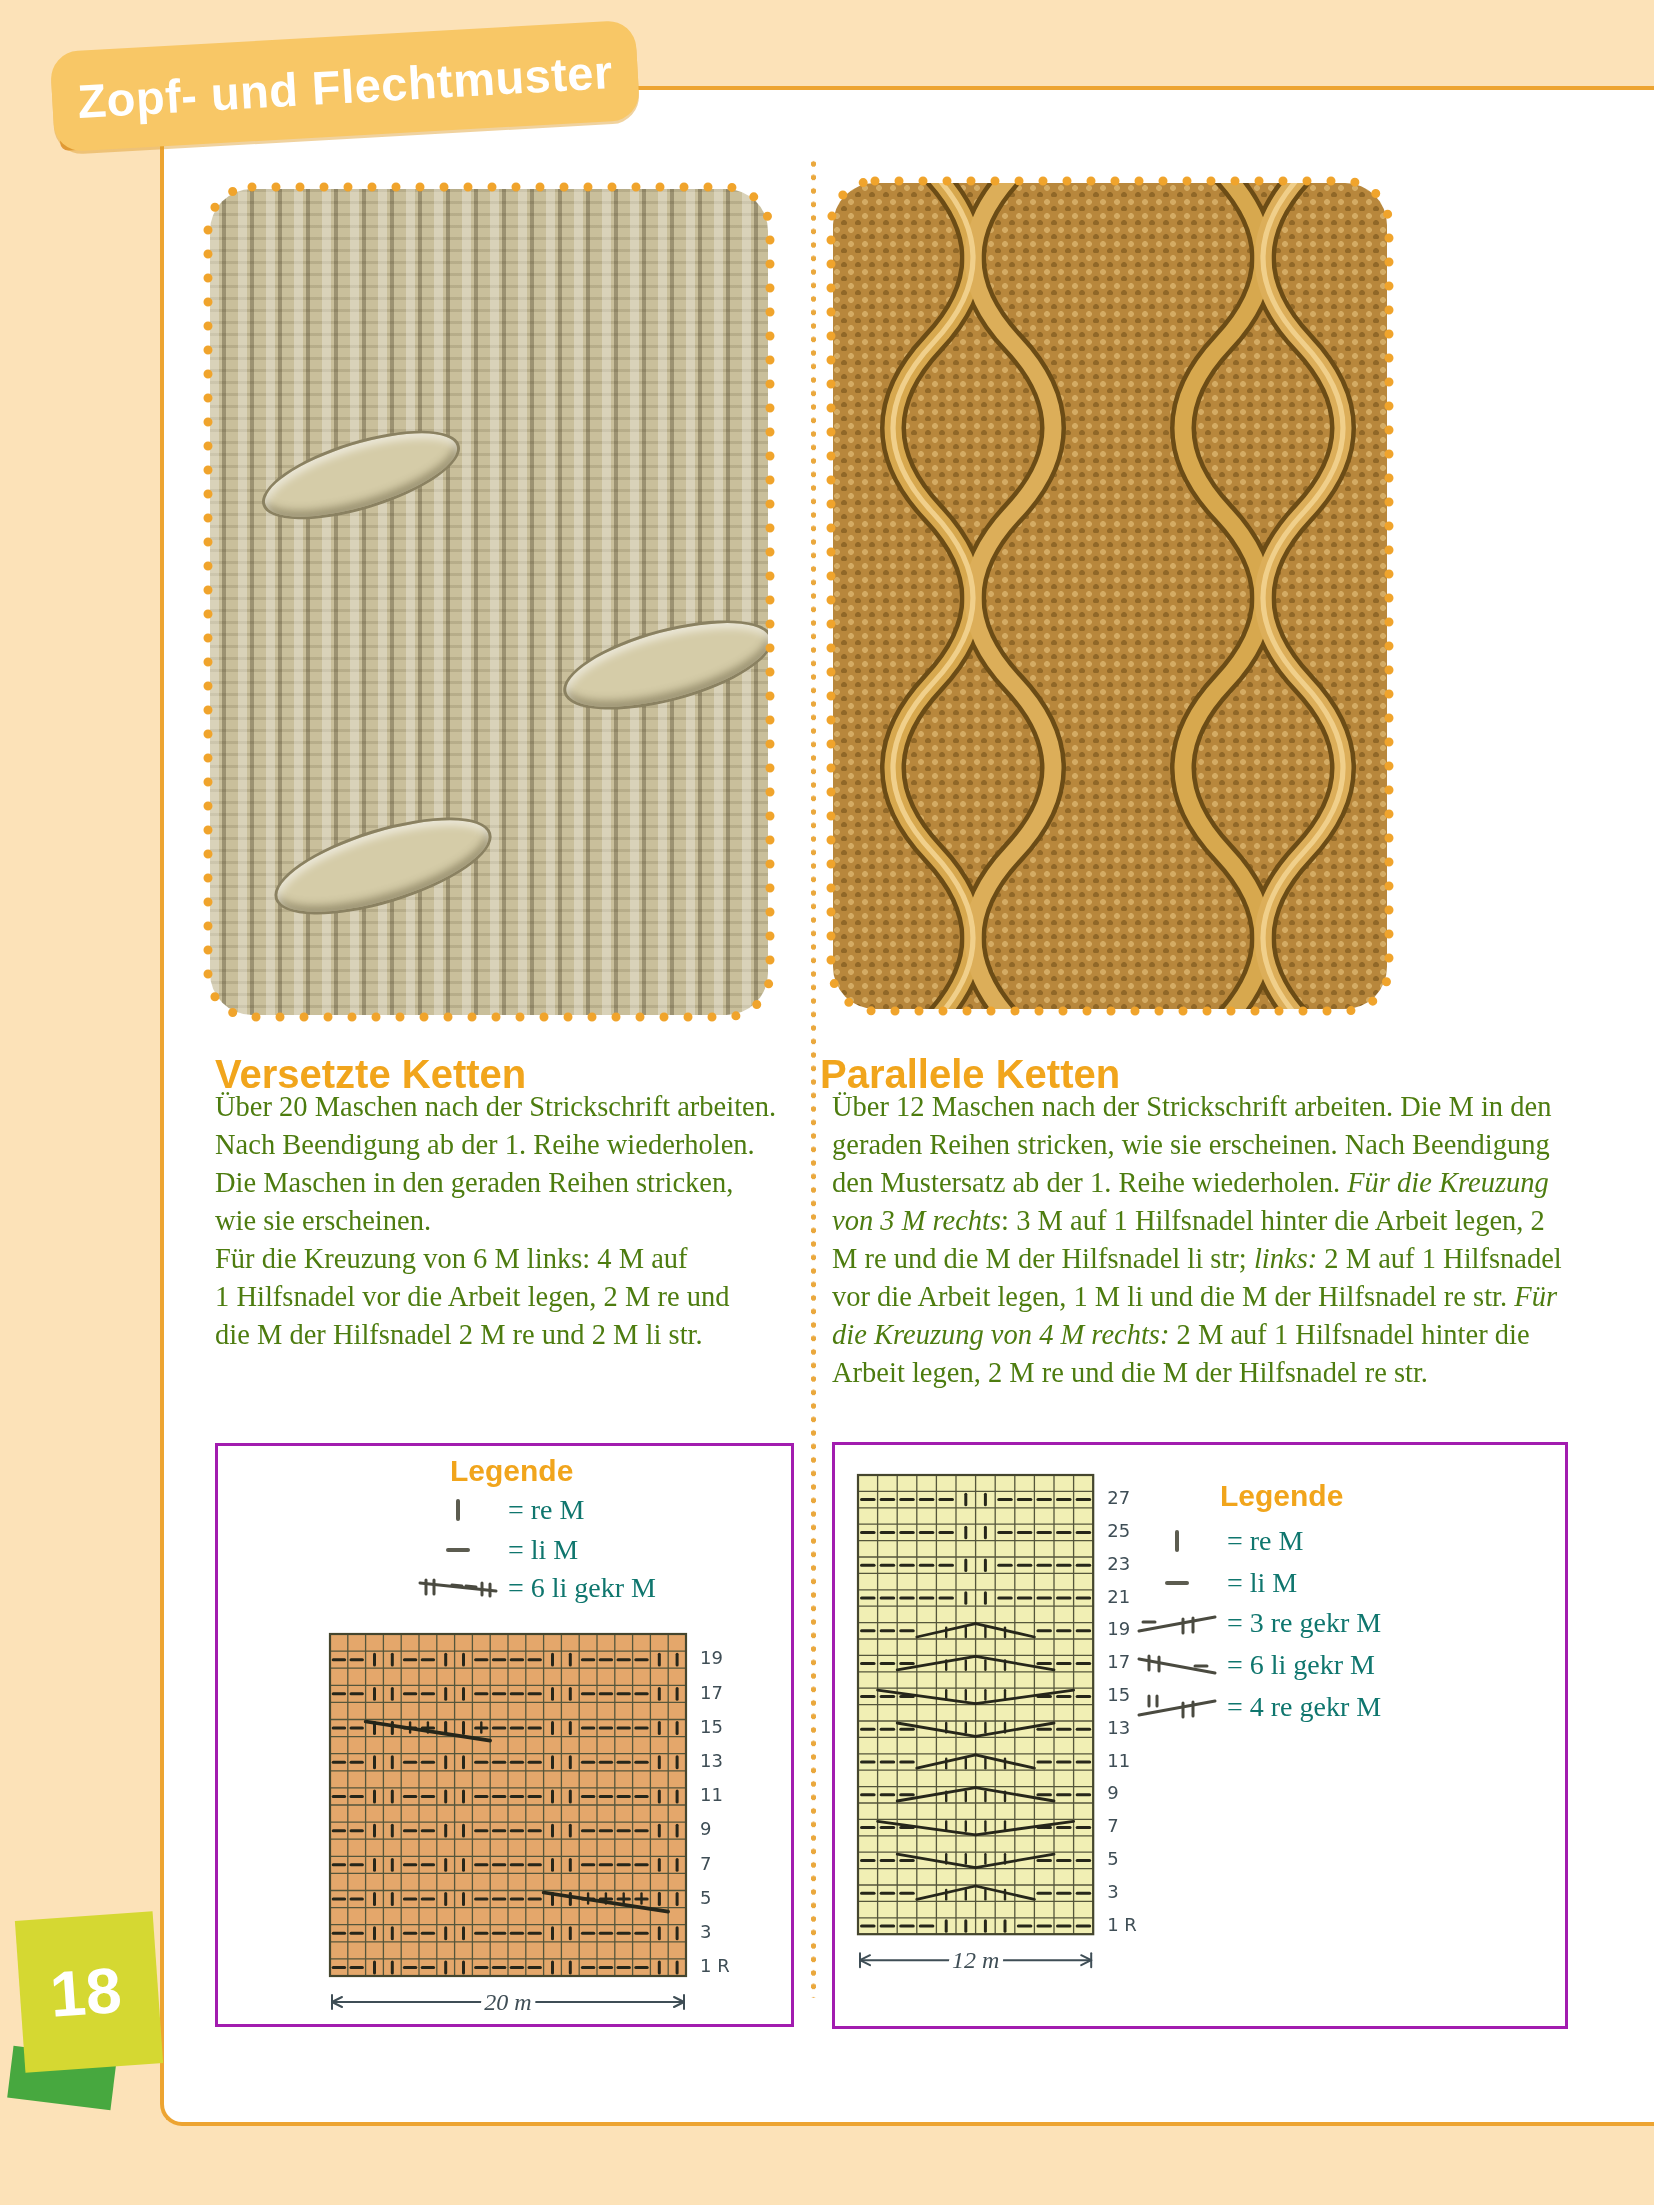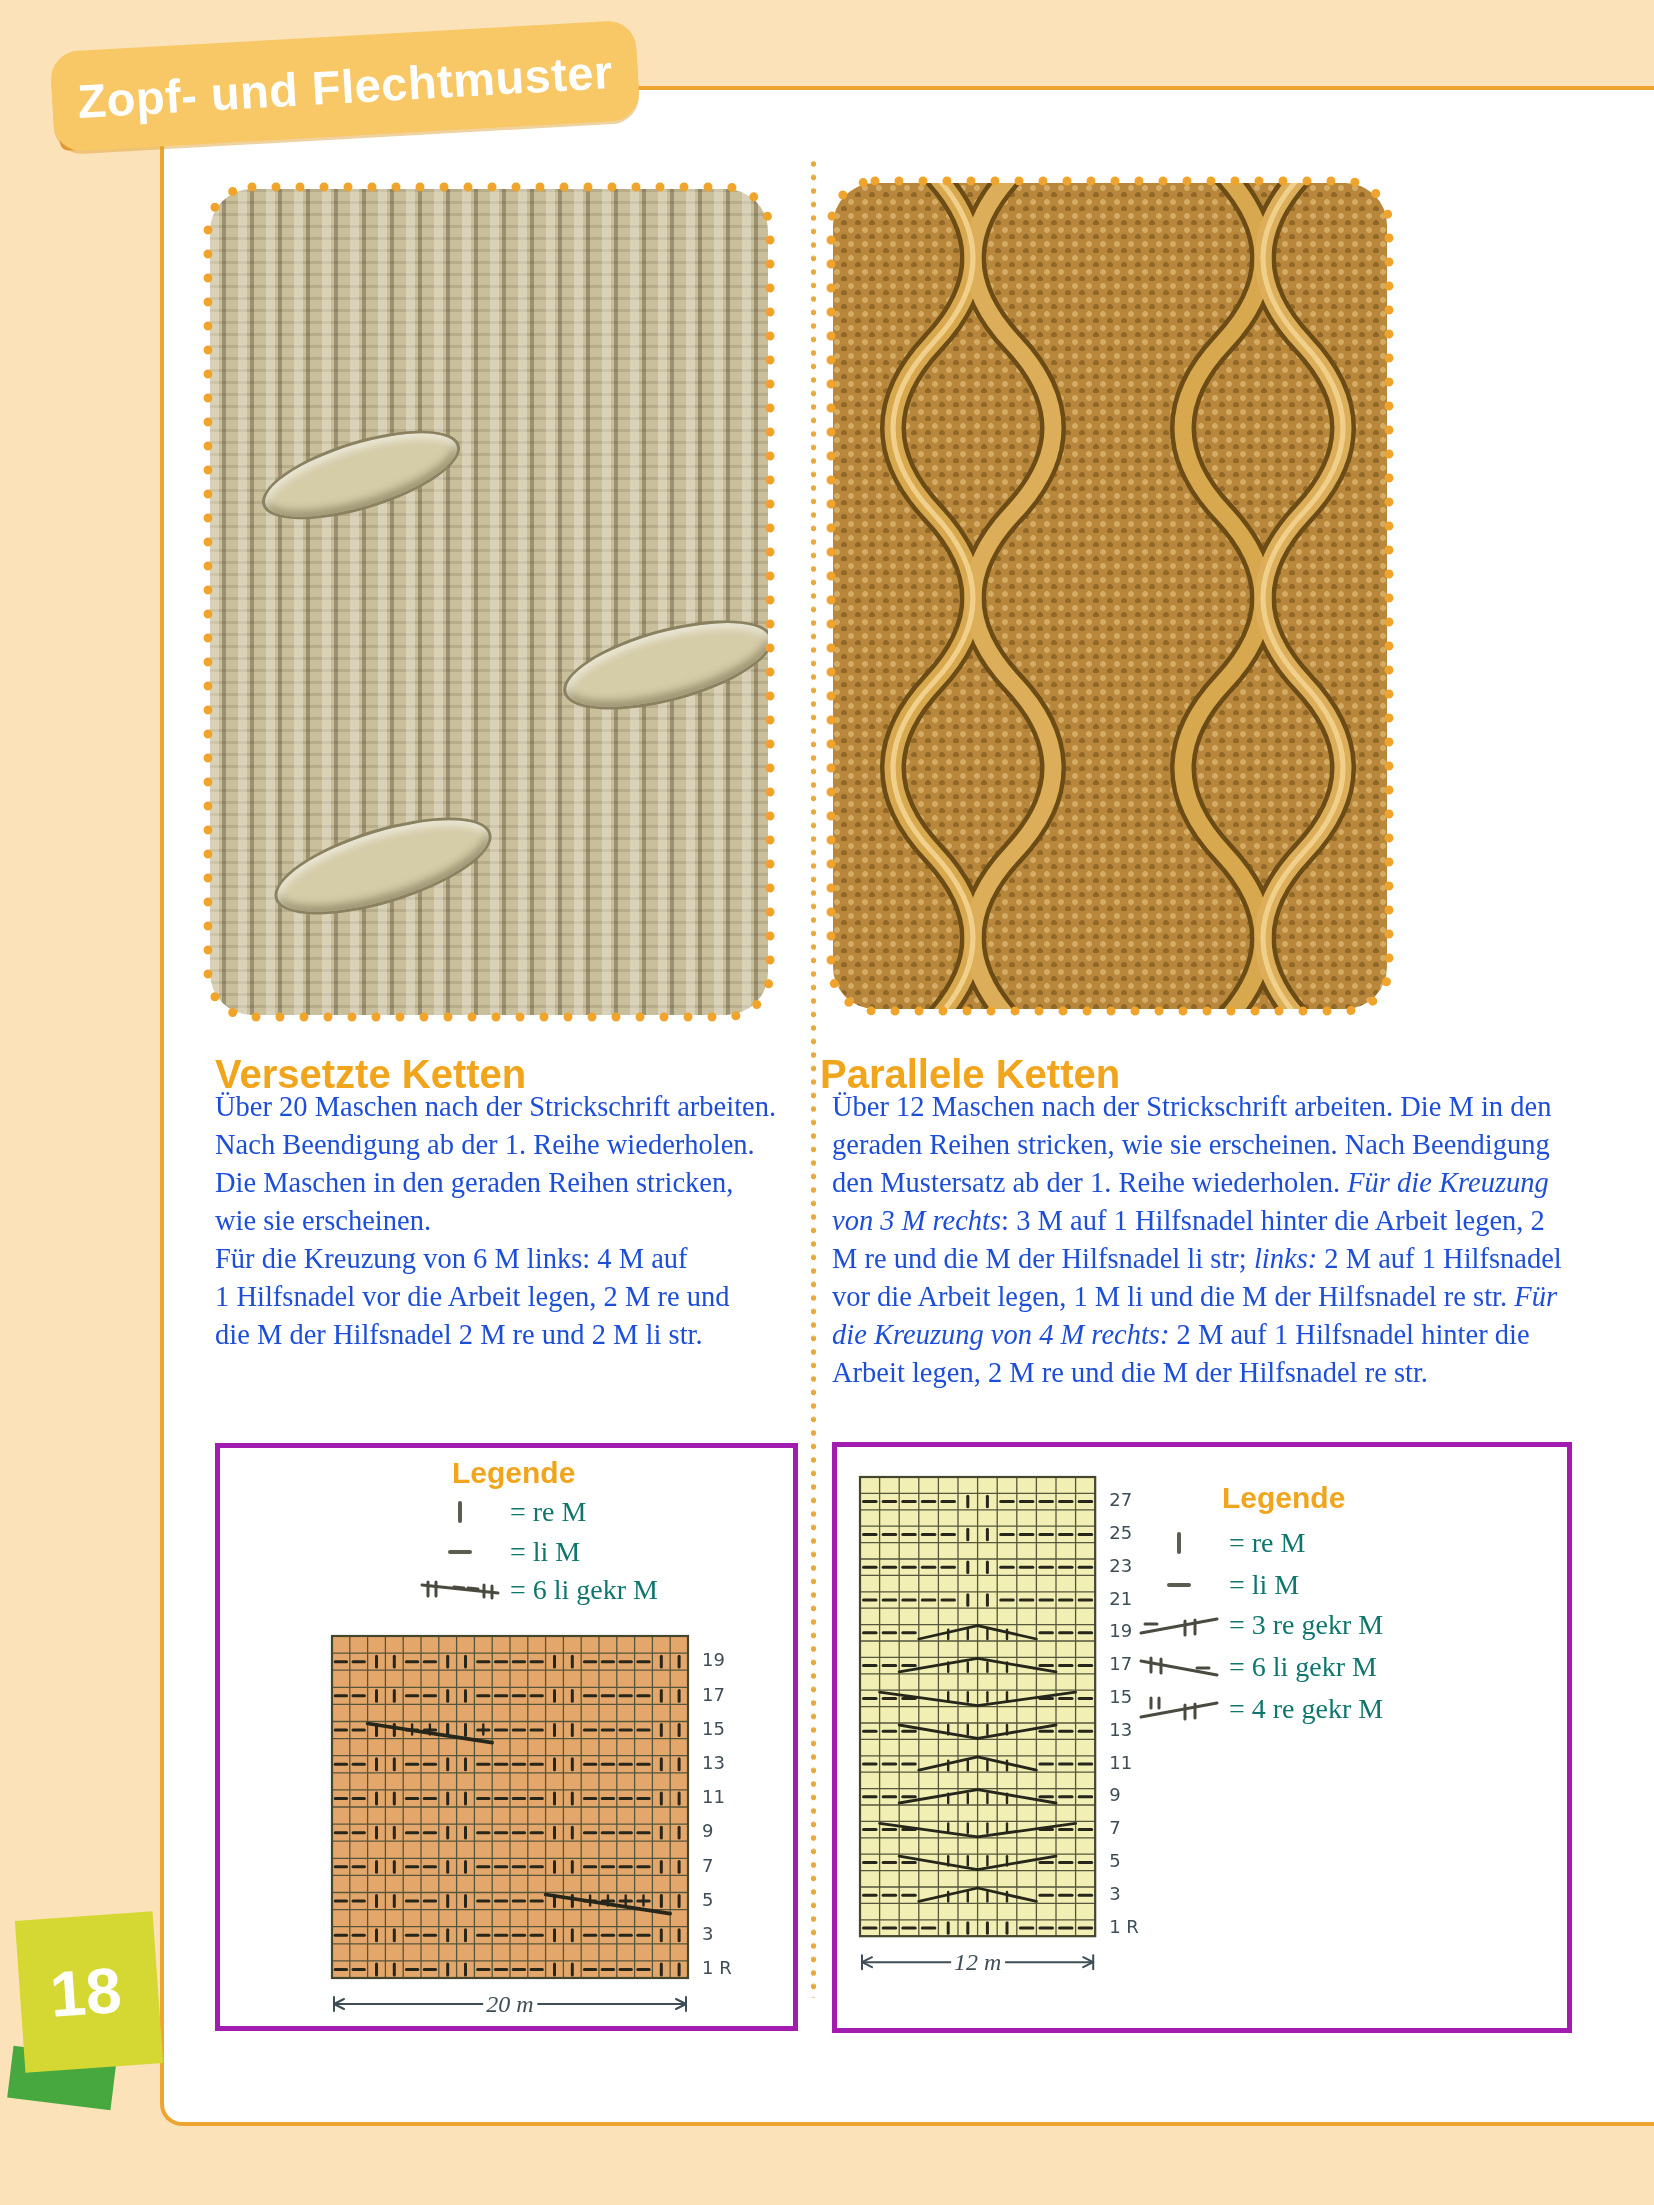--- a/index.html
+++ b/index.html
@@ -29,24 +29,24 @@
   .tex-right{background-color:#b8873c;
     background-image:
       radial-gradient(circle at 4px 5px, rgba(255,226,160,.40) 2.6px, rgba(0,0,0,0) 3.2px),
       radial-gradient(circle at 11px 12px, rgba(80,52,8,.38) 2.6px, rgba(0,0,0,0) 3.2px);
     background-size:14px 14px;}
   .cable-lens{position:absolute;background:#d5cca8;border:3px solid #8a8161;border-radius:50%;
       box-shadow:inset 0 5px 8px rgba(255,255,255,.6), inset 0 -6px 9px rgba(80,70,40,.45);}
   
   .sec-head{position:absolute;margin:0;font-family:"Liberation Sans",sans-serif;font-weight:bold;
       font-size:40px;color:#f1a51c;}
-  .body-text{position:absolute;margin:0;font-size:28.5px;line-height:38px;color:#1d4ed8;}
+  .body-text{position:absolute;margin:0;font-size:28.5px;line-height:38px;color:#4d7c0f;}
   .pre{white-space:pre-line;}
   
-  .legend-box{position:absolute;background:#ffffff;border:5px solid #a21caf;}
+  .legend-box{position:absolute;background:#ffffff;border:3px solid #a21caf;}
   .legend-title{position:absolute;margin:0;font-family:"Liberation Sans",sans-serif;font-weight:bold;
       font-size:30px;color:#f1a51c;}
   .legend-item{position:absolute;display:flex;align-items:center;gap:10px;}
   .legend-item .glyph{flex:0 0 auto;}
   .legend-item .lab{font-size:28px;color:#0f766e;white-space:nowrap;}
   .chart-svg{position:absolute;overflow:visible;}
   
   .page-tab{position:absolute;left:20px;top:1916px;width:138px;height:152px;background:#d5d832;
       transform:rotate(-4deg);display:flex;align-items:center;}
   .page-tab span{font-family:"Liberation Sans",sans-serif;font-weight:bold;color:#ffffff;

